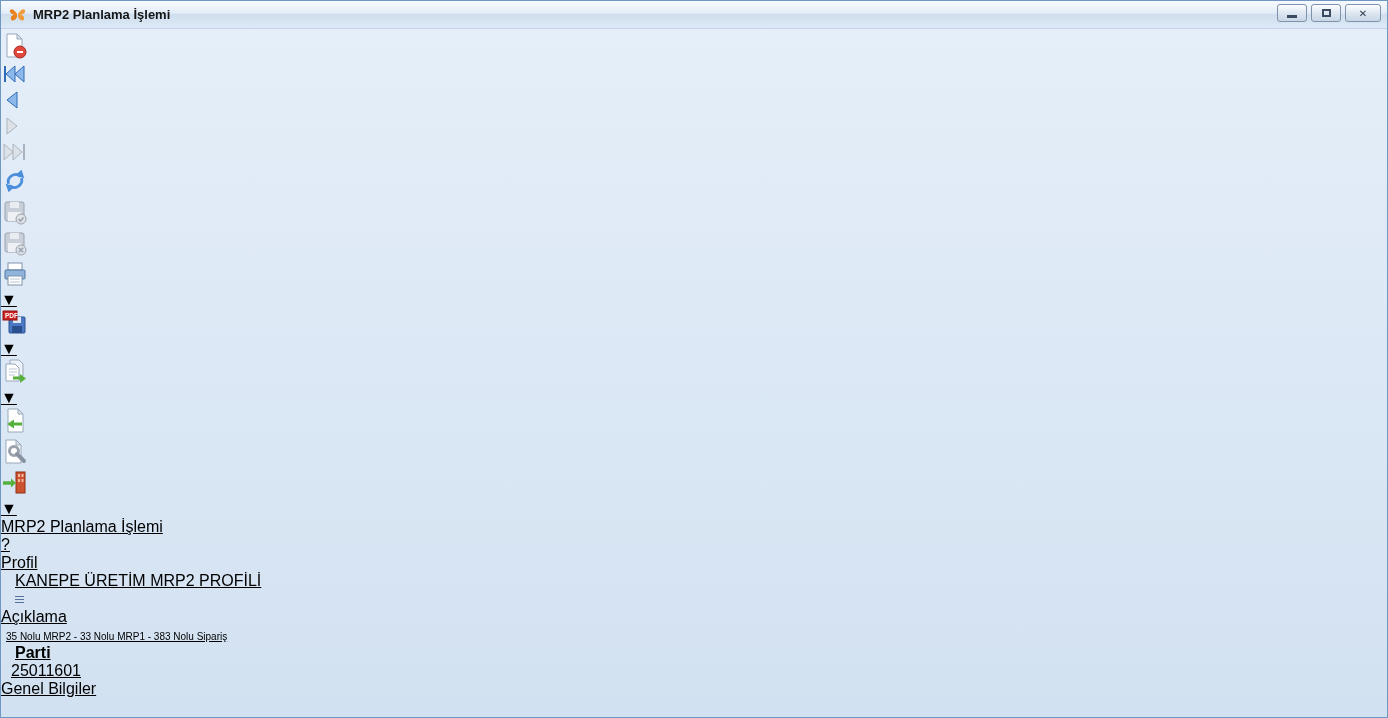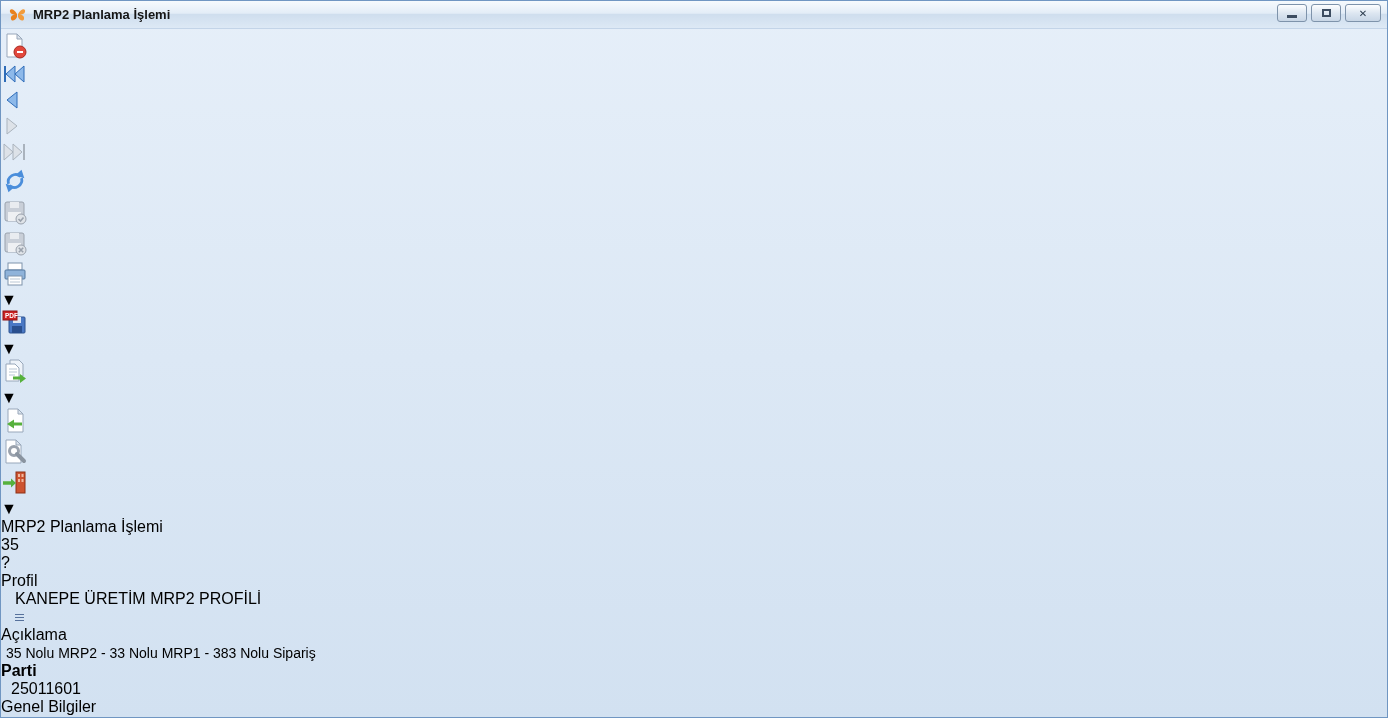--- a/index.html
+++ b/index.html
@@ -1,19 +1,19 @@
 <!DOCTYPE html>
 <html><head>
 <meta charset="utf-8">
 <style>
   html,body{margin:0;padding:0;}
   body{width:1388px;height:718px;overflow:hidden;position:relative;
        font-family:"Liberation Sans",sans-serif;background:#cfe0f0;}
   .window{position:absolute;inset:0;background:linear-gradient(#e6eff9,#d2e1f1);
-          border:1px solid #7096c2;box-sizing:border-box;}
+          border:1px solid #7096c2;box-sizing:border-box;text-decoration:underline;}
 
   
   .titlebar{position:absolute;left:0;top:0;width:100%;height:28px;box-sizing:border-box;
     background:linear-gradient(#f6fafd 0%,#e3edf7 45%,#cfdeee 50%,#dde9f5 100%);
     display:flex;align-items:center;padding-left:8px;border-bottom:1px solid #c3d4e8;}
   .title-text{font-size:13px;font-weight:bold;color:#151515;margin-left:7px;}
   .winbtns{position:absolute;right:6px;top:3px;display:flex;gap:4px;}
   .wbtn{width:30px;height:18px;border:1px solid #7e93ab;border-radius:3px;
     background:linear-gradient(#fdfeff,#dbe5f0 55%,#c8d6e6);display:flex;align-items:center;
     justify-content:center;color:#2a3a4c;font-size:10px;box-sizing:border-box;}
@@ -223,43 +223,42 @@
           <rect x="20.5" y="10" width="2" height="3" fill="#f0b9a0"></rect>
         <path d="M2 14h8" stroke="#56b13c" stroke-width="3.5"></path>
           <polygon points="10,9.5 15,14 10,18.5" fill="#56b13c"></polygon>
       </svg>
     </div>
     <div class="tdrop">▼</div>
 
     <div class="form-head">
       <div class="form-title">MRP2 Planlama İşlemi</div>
       <div class="status-row">
-        <div class="recno">35</div>
       </div>
     </div>
     <div class="help-btn">
       <div class="help-circle">?</div>
     </div>
   </div>
 
   <div class="profile">
     <span class="plabel" style="">Profil</span>
     <div class="pinput" style="margin-left:14px;width:190px">
       <span style="white-space:nowrap;overflow:hidden">KANEPE ÜRETİM MRP2 PROFİLİ</span>
       <span class="lookup">
         <svg width="9" height="9" viewBox="0 0 9 9">
             <path d="M0 1.5h9M0 4.5h9M0 7.5h9" stroke="#56719c"></path>
           </svg>
       </span>
     </div>
     <span class="plabel" style="">Açıklama</span>
     <div class="pinput" style="margin-left:5px;width:218px">
-      <span style="white-space:nowrap;overflow:hidden;font-size:14px">35 Nolu MRP2 - 33 Nolu MRP1 - 383 Nolu Sipariş</span>
-    </div>
-    <span class="plabel" style="font-weight:bold">Parti</span>
+      <span style="white-space:nowrap;overflow:hidden;font-size:10px">35 Nolu MRP2 - 33 Nolu MRP1 - 383 Nolu Sipariş</span>
+    </div>
+    <span class="plabel" style="margin-left:14px;font-weight:bold">Parti</span>
     <div class="pinput dis" style="margin-left:10px;width:158px">
       <span>25011601</span>
     </div>
   </div>
 
   <div class="tabstrip" id="tabstrip">
       <div class="tab">Genel Bilgiler</div>
     </div>
 
   <div class="bottomstrip"></div>

